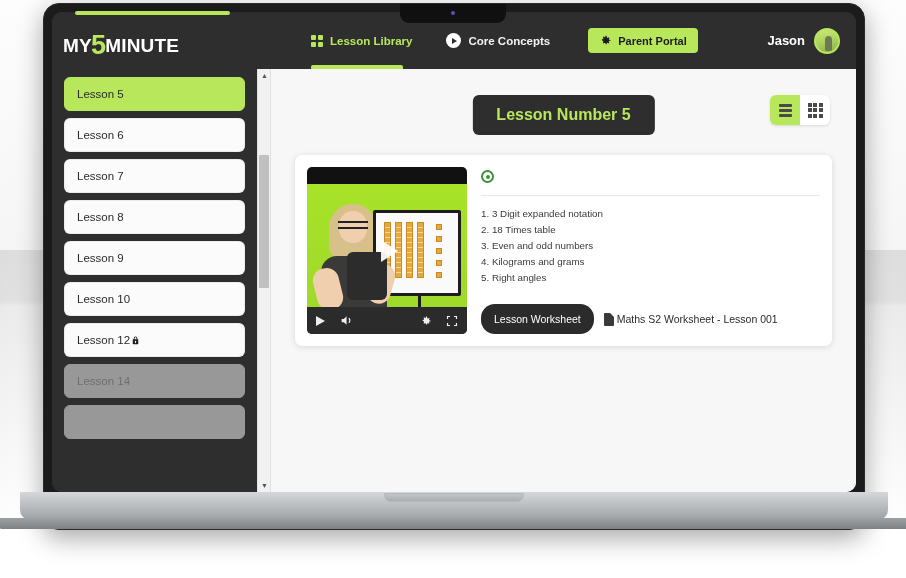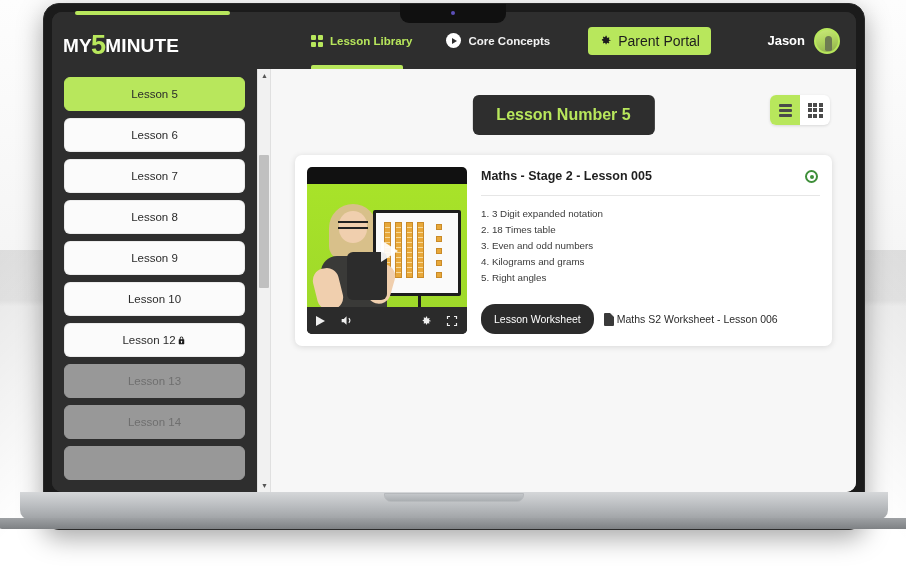--- a/index.html
+++ b/index.html
@@ -189,21 +189,21 @@
     margin-left: 2px;
   }
   .btn-parent {
     display: flex; align-items: center; gap: 6px;
     background: #b8e75c;
     border-radius: 4px;
     padding: 6px 11px;
     cursor: pointer;
     margin-left: 8px;
   }
-  .btn-parent .nav-label { color: #1d1d1d; font-weight: normal; font-size: 14px; }
+  .btn-parent .nav-label { color: #1d1d1d; font-weight: bold; font-size: 11px; }
   .gear {
     width: 13px; height: 13px; position: relative; flex: 0 0 auto;
   }
   .gear svg { display:block; }
 
   .user {
     position: absolute; right: 16px; top: 0; height: 57px;
     display: flex; align-items: center; gap: 9px; cursor: pointer;
   }
   .user-name { color:#fff; font-size:13px; font-weight:bold; }
@@ -231,21 +231,21 @@
     padding: 8px 12px 0 12px;
     overflow: hidden;
     position: relative;
   }
   .lesson-btn {
     height: 34px;
     margin-bottom: 7px;
     border-radius: 6px;
     background: #fbfbfb;
     color: #2b2b2b;
-    display: flex; align-items: center; justify-content: center;
+    display: flex; align-items: center; justify-content: flex-start;
     padding: 0 12px;
     font-size: 11.5px;
     cursor: pointer;
     border: 1px solid rgba(0,0,0,0.06);
   }
   .lesson-btn.active { background:#b8e75c; border-color:#b8e75c; }
   .lesson-btn.locked-soft { background:#fbfbfb; }
   .lesson-btn.disabled {
     background:#989898; color:#6f6f6f; cursor:default; border-color:#989898;
   }
@@ -534,23 +534,20 @@
             <div class="lesson-btn">
               <span>Lesson 10</span>
             </div>
             <div class="lesson-btn locked-soft">
               <span>Lesson 12</span>
               <span class="lock">
                 <svg width="11" height="13" viewBox="0 0 24 24" fill="#1d1d1d">
                   <path d="M17 9h-1V7a4 4 0 00-8 0v2H7a1 1 0 00-1 1v9a1 1 0 001 1h10a1 1 0 001-1v-9a1 1 0 00-1-1zm-7-2a2 2 0 014 0v2h-4zm3 8.7V17a1 1 0 01-2 0v-1.3a1.6 1.6 0 112 0z"></path>
                 </svg>
               </span>
-            </div>
-            <div class="lesson-btn disabled">
-              <span>Lesson 13</span>
             </div>
             <div class="lesson-btn disabled">
               <span>Lesson 14</span>
             </div>
             <div class="lesson-btn disabled">
               
             </div>
           </div>
 
           <div class="content-scroll-wrap">
@@ -637,39 +634,38 @@
                     <span class="vc-btn">
                       <svg width="12" height="12" viewBox="0 0 24 24" fill="none" stroke="#efefef" stroke-width="2.4">
                         <path d="M3 8V3h5M16 3h5v5M21 16v5h-5M8 21H3v-5"></path>
                       </svg>
                     </span>
                   </div>
                 </div>
 
                 <div class="card-body">
                   <div class="card-title-row">
-                    <span class="card-title">Maths - Stage 2 - Lesson 005</span>
                     <span class="eye-badge">
                         <i></i>
                       </span>
                   </div>
 
                   <div class="card-rule"></div>
 
                   <div class="topic">1. 3 Digit expanded notation</div>
                   <div class="topic">2. 18 Times table</div>
                   <div class="topic">3. Even and odd numbers</div>
                   <div class="topic">4. Kilograms and grams</div>
                   <div class="topic">5. Right angles</div>
 
                   <div class="card-foot">
                     <div class="btn-worksheet">Lesson Worksheet</div>
                     <div class="worksheet-link">
                       <span class="doc-icon"></span>
-                      <span>Maths S2 Worksheet - Lesson 006</span>
+                      <span>Maths S2 Worksheet - Lesson 001</span>
                     </div>
                   </div>
                 </div>
 
               </div>
             </div>
           </div>
         </div>
 
       </div>

